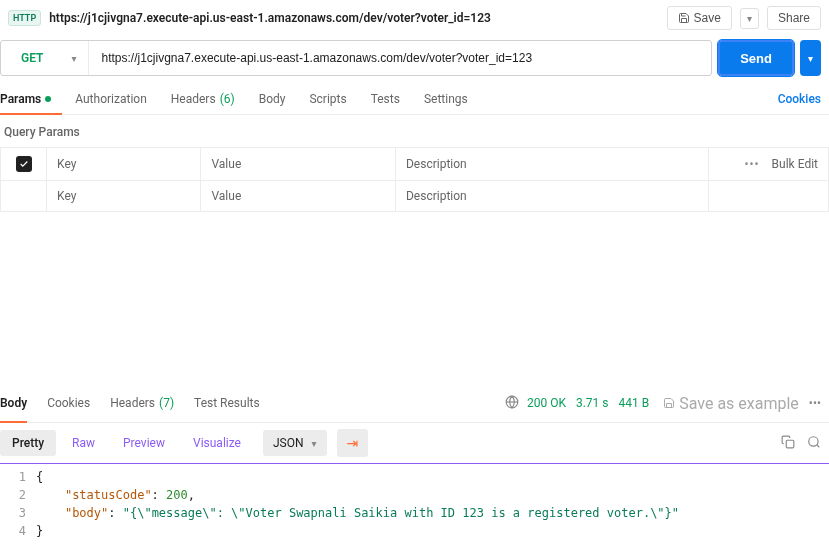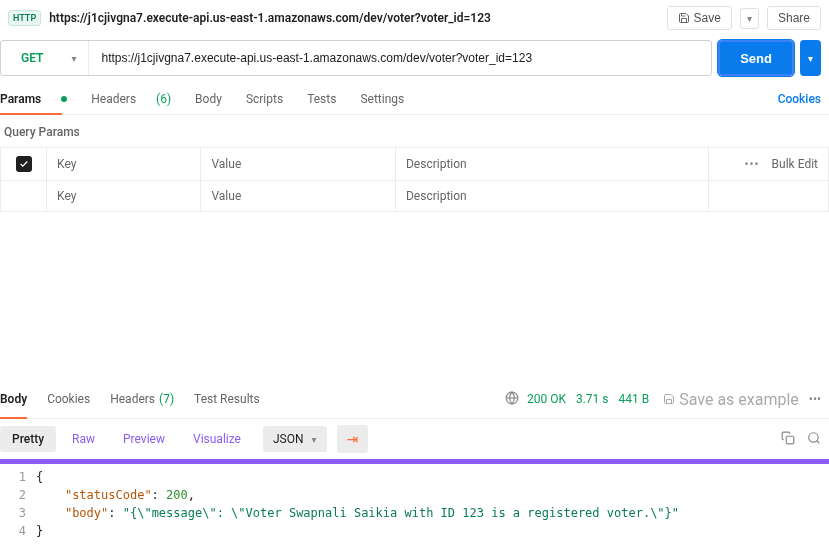--- a/index.html
+++ b/index.html
@@ -15,21 +15,21 @@
   .method-url-box { display: flex; flex: 1; border: 1px solid #d0d0d0; border-radius: 3px; background: #fff; align-items: center; }
   .method-btn { display: flex; align-items: center; gap: 28px; padding: 10px 12px; border-right: 1px solid #ececec; cursor: pointer; }
   .method-label { color: #0a9e5b; font-weight: 600; font-size: 12px; margin-left: 8px; }
   .chev { font-size: 10px; color: #888; }
   .url-input { flex: 1; border: none; outline: none; padding: 10px 12px; font-size: 12px; color: #212121; background: transparent; }
   .send-btn { background: #097bed; color: #fff; font-weight: 600; border: 2px solid #3b82f6; outline: 1px solid #097bed; border-radius: 4px; padding: 8px 20px; font-size: 13px; cursor: pointer; }
   .send-dd { background: #097bed; border-radius: 4px; padding: 0 8px; display: flex; align-items: center; cursor: pointer; }
   .send-dd .chev { color: #fff; }
 
   .req-tabs { display: flex; align-items: center; padding: 0 8px 0 0; border-bottom: 1px solid #ececec; }
-  .req-tab { padding: 8px 0; margin-right: 24px; font-size: 12px; color: #666; cursor: pointer; display: inline-flex; align-items: center; gap: 20px; }
+  .req-tab { padding: 8px 0; margin-right: 24px; font-size: 12px; color: #666; cursor: pointer; display: inline-flex; align-items: center; gap: 4px; }
   .req-tab.first { margin-left: 0; }
   .req-tab.active { color: #212121; font-weight: 600; }
   .indicators { position: relative; }
   .underline { position: absolute; left: 0; bottom: -1px; height: 2px; width: 62px; background: #ff6c37; }
   .dot-green { width: 6px; height: 6px; border-radius: 50%; background: #0a9e5b; display: inline-block; }
   .count-green { color: #0a9e5b; }
   .spacer { flex: 1; }
   .cookies-link { color: #097bed; font-size: 12px; font-weight: 500; cursor: pointer; }
   
   .section-label { padding: 10px 4px 8px; font-size: 12px; color: #666; font-weight: 500; }
@@ -52,21 +52,21 @@
   .resp-tab { padding: 4px 0; margin-right: 20px; font-size: 12px; color: #666; cursor: pointer; display: inline-flex; gap: 4px; }
   .resp-tab.active { color: #212121; font-weight: 600; position: relative; }
   .resp-tab.active::after { content: ""; position: absolute; left: 0; right: 0; bottom: -9px; height: 2px; background: #ff6c37; }
   .globe-icon { color: #888; margin-right: 8px; }
   .status { display: flex; align-items: center; gap: 10px; font-size: 12px; }
   .status .ok { color: #0a9e5b; }
   .status .meta { color: #0a9e5b; }
   .save-ex { color: #aaa; display: inline-flex; align-items: center; gap: 4px; margin-left: 14px; font-size: 16px; }
   .ellipsis-icon { color: #888; margin-left: 10px; cursor: pointer; }
   
-  .formatters { display: flex; align-items: center; padding: 6px 8px 6px 0; gap: 4px; border-bottom: 5px solid #8b5cf6; }
+  .formatters { display: flex; align-items: center; padding: 6px 8px 6px 0; gap: 4px; border-bottom: 1px solid #8b5cf6; }
   .fmt-tab { padding: 6px 12px; font-size: 12px; color: #8b5cf6; cursor: pointer; border-radius: 3px; }
   .fmt-tab.active { background: #ececec; color: #212121; font-weight: 500; }
   .lang-dd { background: #ececec; border-radius: 3px; padding: 6px 10px; display: inline-flex; align-items: center; gap: 8px; font-size: 12px; color: #212121; cursor: pointer; margin-left: 6px; }
   .wrap-icon { padding: 6px 10px; color: #ff6c37; cursor: pointer; font-size: 14px; background: #ececec; border-radius: 3px; margin-left: 6px; }
   .tool-icons { margin-left: auto; display: flex; gap: 12px; color: #888; }
   .tool-icons span { cursor: pointer; }
   
   .code-block { display: flex; font-family: ui-monospace, Menlo, Consolas, monospace; font-size: 12px; line-height: 18px; padding: 4px 0; }
   .gutter { width: 36px; text-align: right; padding-right: 10px; color: #999; user-select: none; }
   .code-lines { flex: 1; white-space: pre; }
@@ -108,20 +108,21 @@
       <span class="chev">▾</span>
     </div>
 </div>
 
 <div class="req-tabs indicators">
   <div class="underline"></div>
   <span class="req-tab active first">
       <span>Params</span>
       <span class="dot-green"></span>
     </span>
+  <span class="req-tab">Authorization</span>
   <span class="req-tab">
       <span>Headers</span> 
       <span class="count-green">(6)</span>
     </span>
   <span class="req-tab">Body</span>
   <span class="req-tab">Scripts</span>
   <span class="req-tab">Tests</span>
   <span class="req-tab">Settings</span>
   <span class="spacer"></span>
   <span class="cookies-link">Cookies</span>

